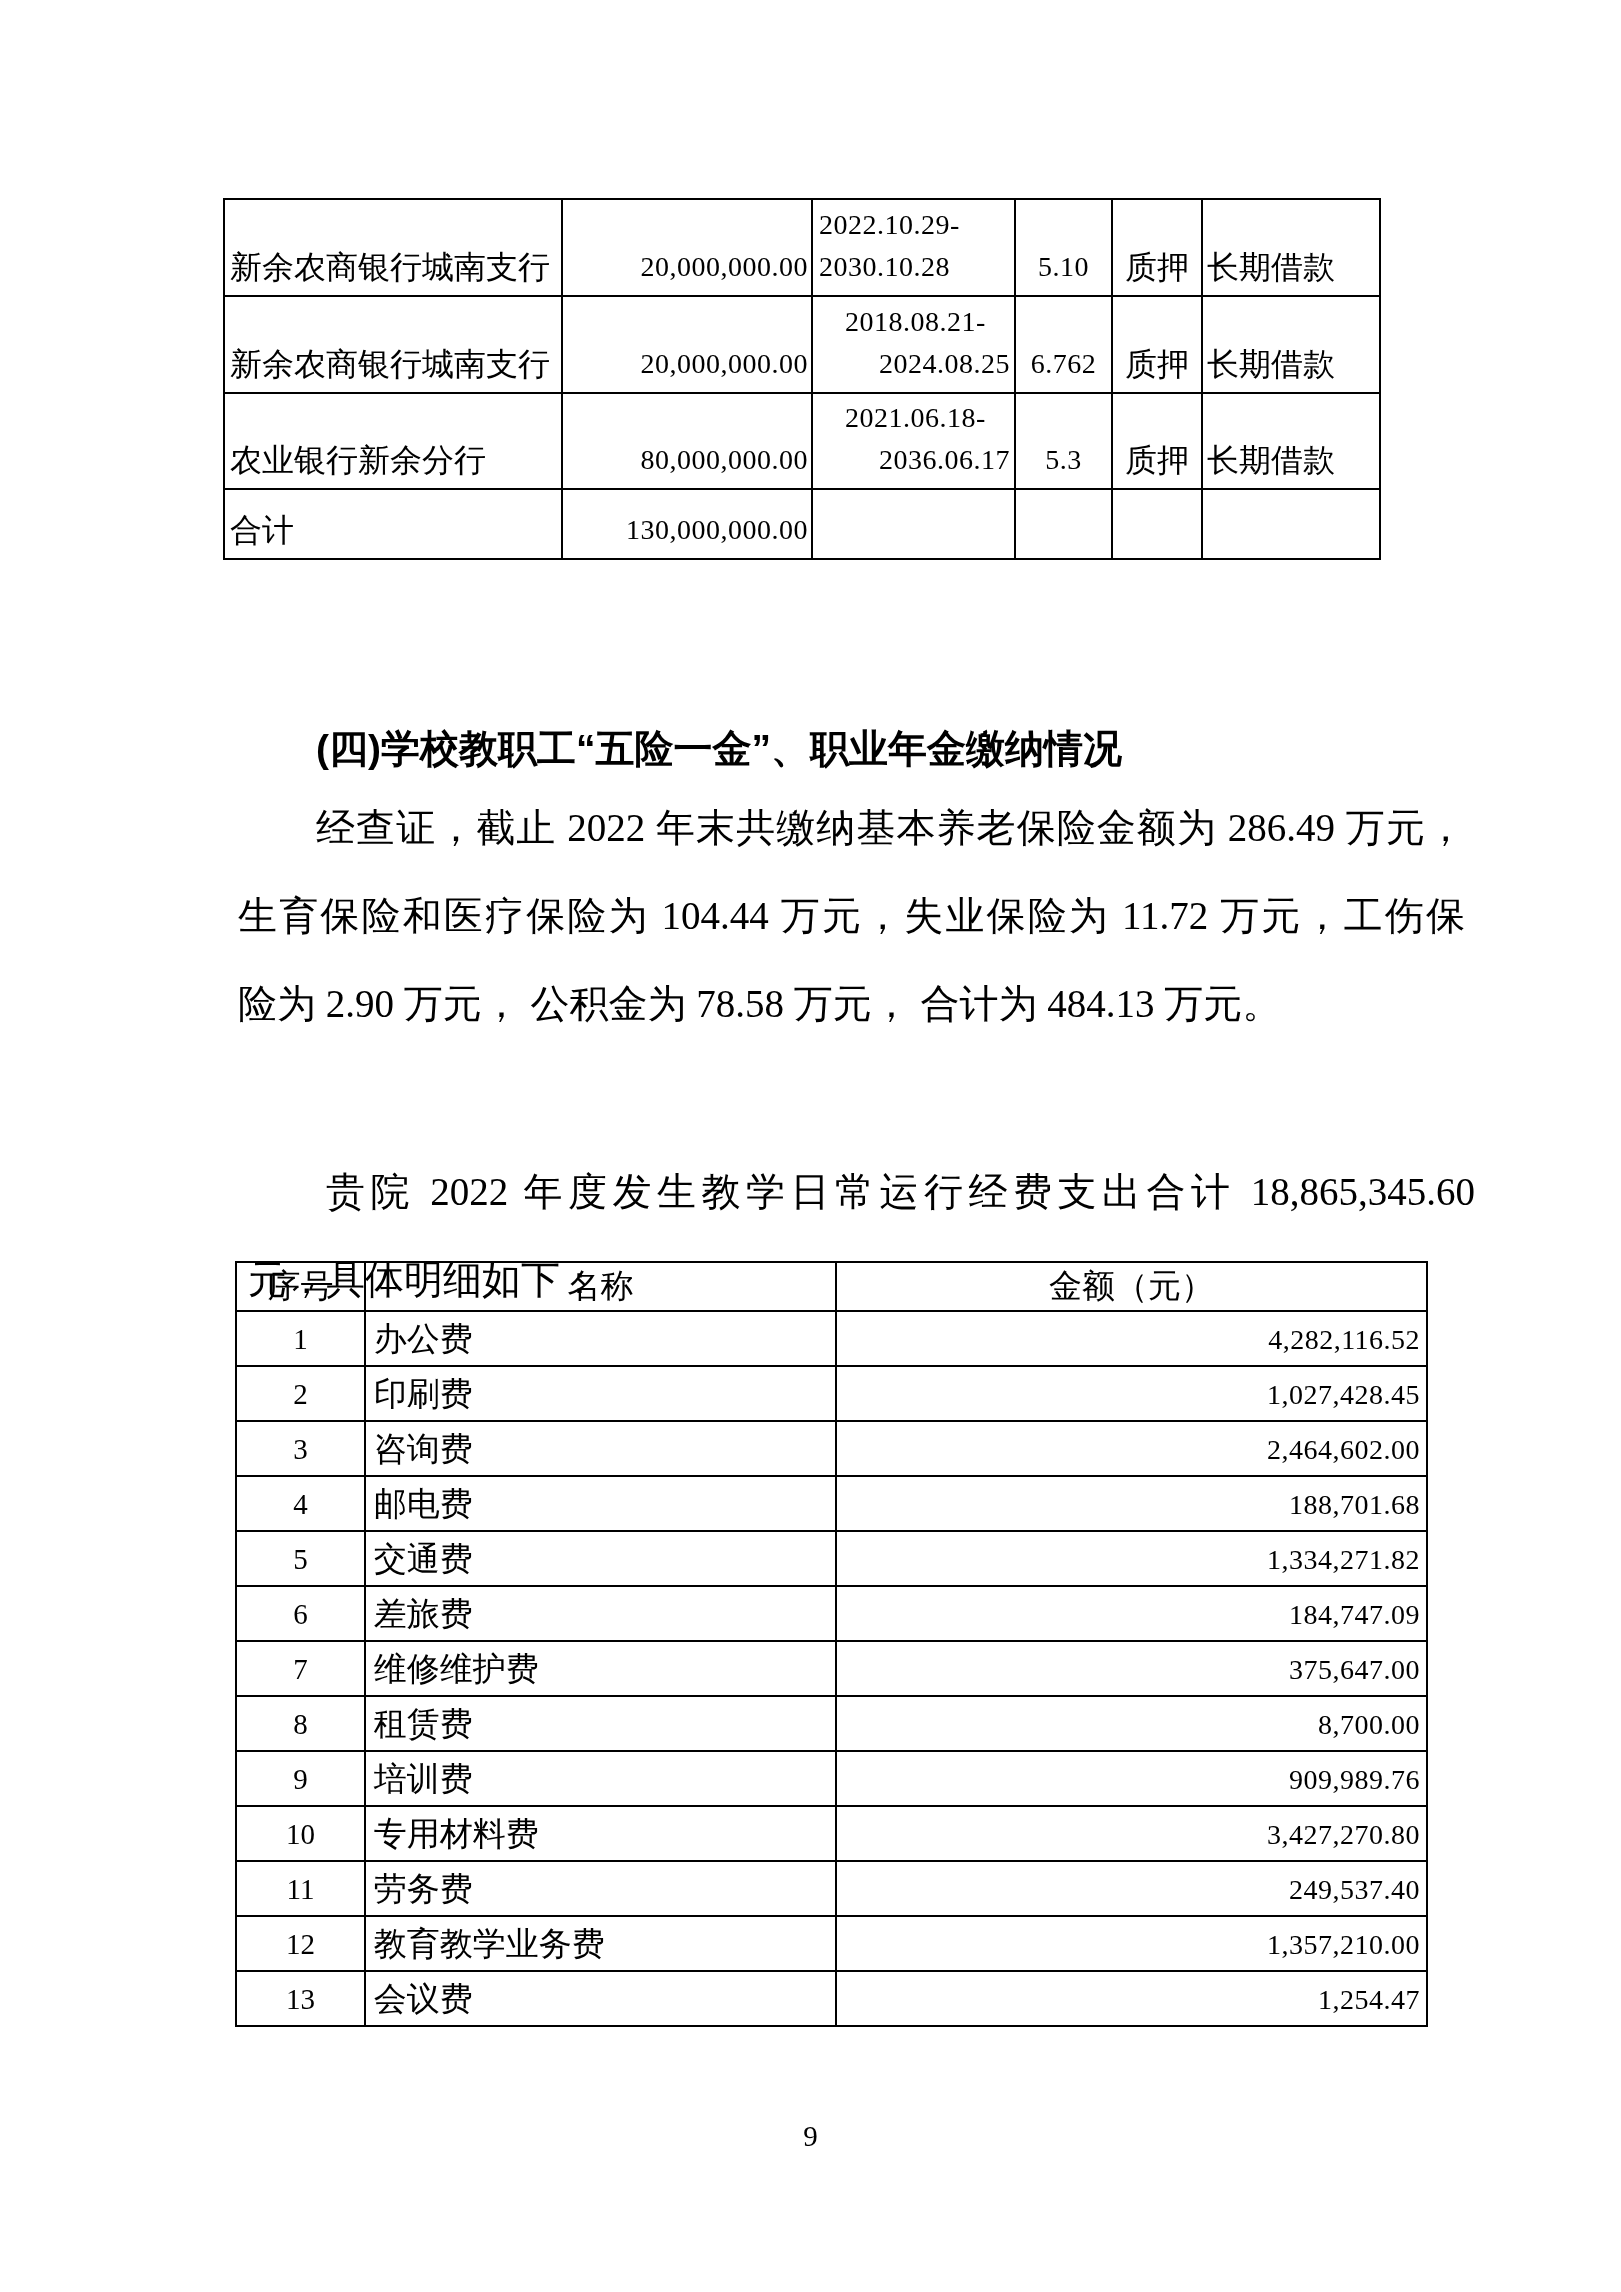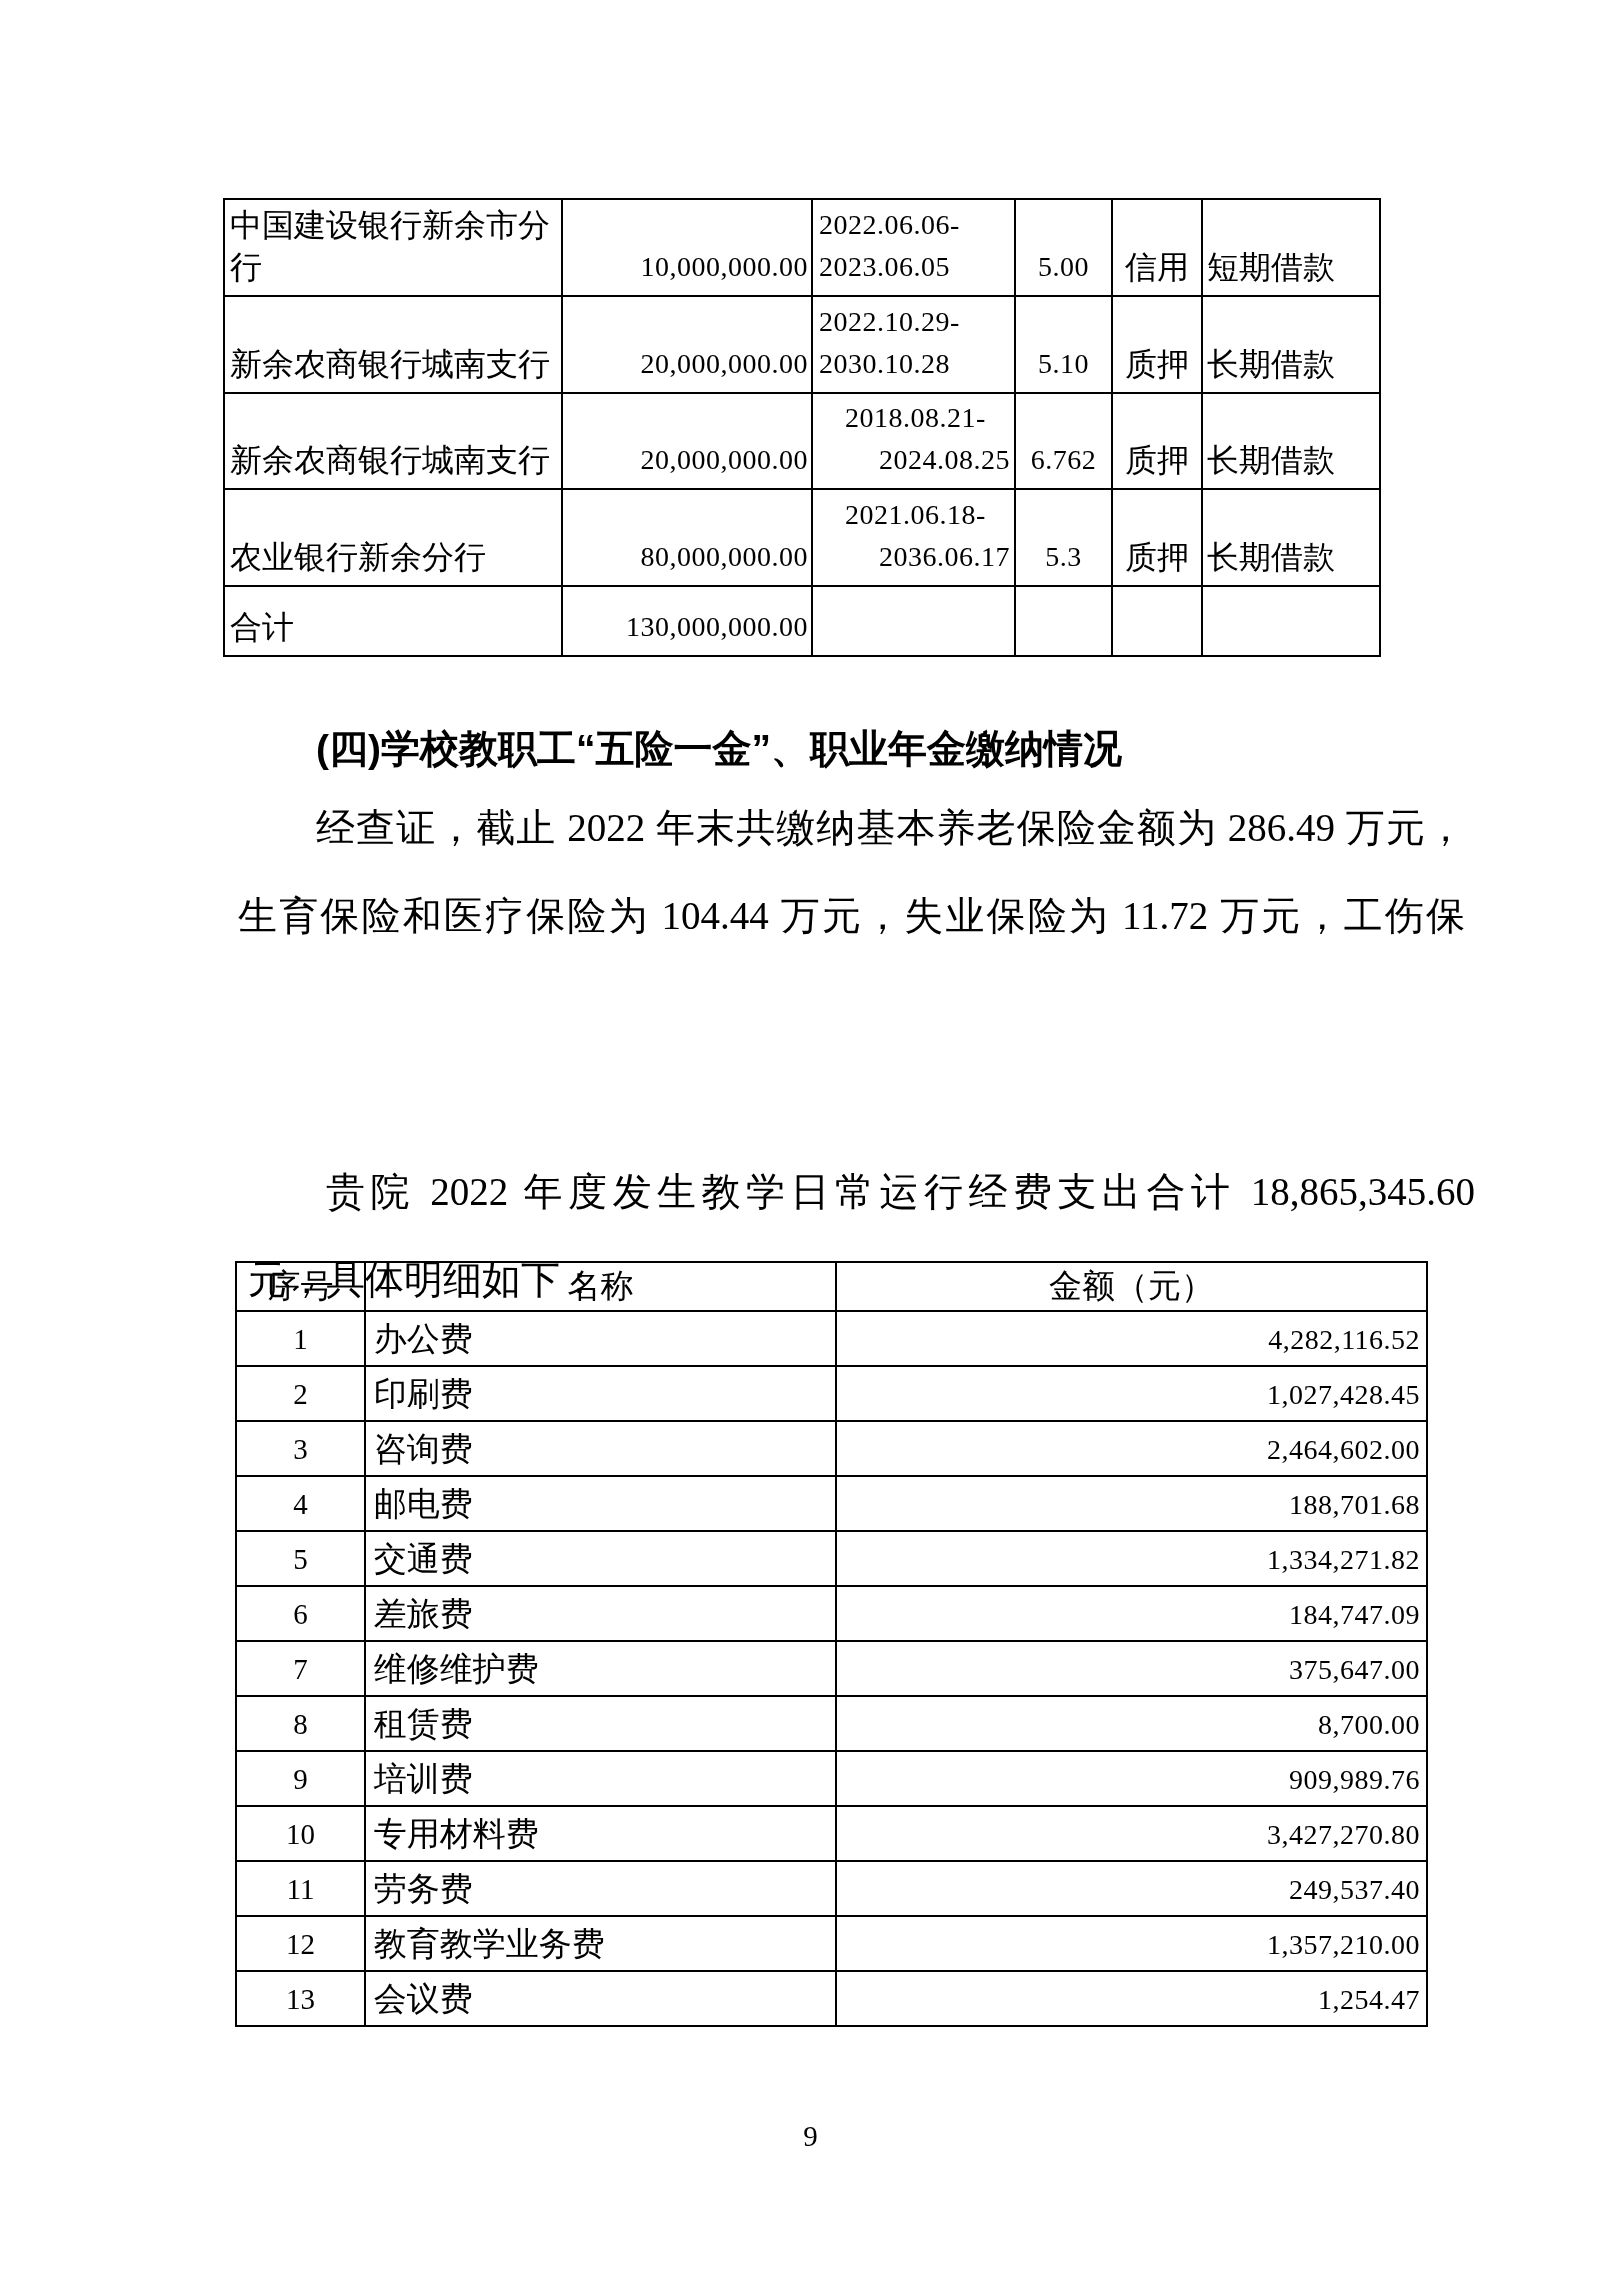--- a/index.html
+++ b/index.html
@@ -73,31 +73,20 @@
   <table id="loan-table">
     <colgroup>
       <col style="width:338px">
         <col style="width:250px">
         <col style="width:203px">
       <col style="width:97px">
         <col style="width:90px">
         <col style="width:178px">
     </colgroup>
     <tbody id="loan-body">
-        <tr class="r1">
-          <td class="c-bank">中国建设银行新余市分行</td>
-          <td class="c-amt num">10,000,000.00</td>
-          <td class="c-date">
-            <div class="dl1 num">2022.06.06-</div>
-            <div class="dl2 num">2023.06.05</div>
-          </td>
-          <td class="c-rate num">5.00</td>
-          <td class="c-grt">信用</td>
-          <td class="c-type">短期借款</td>
-        </tr>
         <tr class="r2">
           <td class="c-bank nowrap">新余农商银行城南支行</td>
           <td class="c-amt num">20,000,000.00</td>
           <td class="c-date">
             <div class="dl1 num">2022.10.29-</div>
             <div class="dl2 num">2030.10.28</div>
           </td>
           <td class="c-rate num">5.10</td>
           <td class="c-grt">质押</td>
           <td class="c-type">长期借款</td>
@@ -134,20 +123,21 @@
         <td class="c-grt"></td>
         <td class="c-type"></td>
       </tr>
     </tbody>
   </table>
 
   <div id="sec4-heading" class="heading">(四)学校教职工“五险一金”、职业年金缴纳情况</div>
   <div id="para4" class="para">
     <div class="pline indent">经查证，截止 2022 年末共缴纳基本养老保险金额为 286.49 万元，</div>
     <div class="pline">生育保险和医疗保险为 104.44 万元，失业保险为 11.72 万元，工伤保</div>
+    <div class="pline last">险为 2.90 万元， 公积金为 78.58 万元， 合计为 484.13 万元。</div>
   </div>
 
   <div id="para5" class="para">
     <div class="pline indent">贵院 2022 年度发生教学日常运行经费支出合计 18,865,345.60</div>
     <div class="pline last">元，具体明细如下：</div>
   </div>
 
   <table id="expense-table">
     <colgroup>
       <col style="width:129px">

